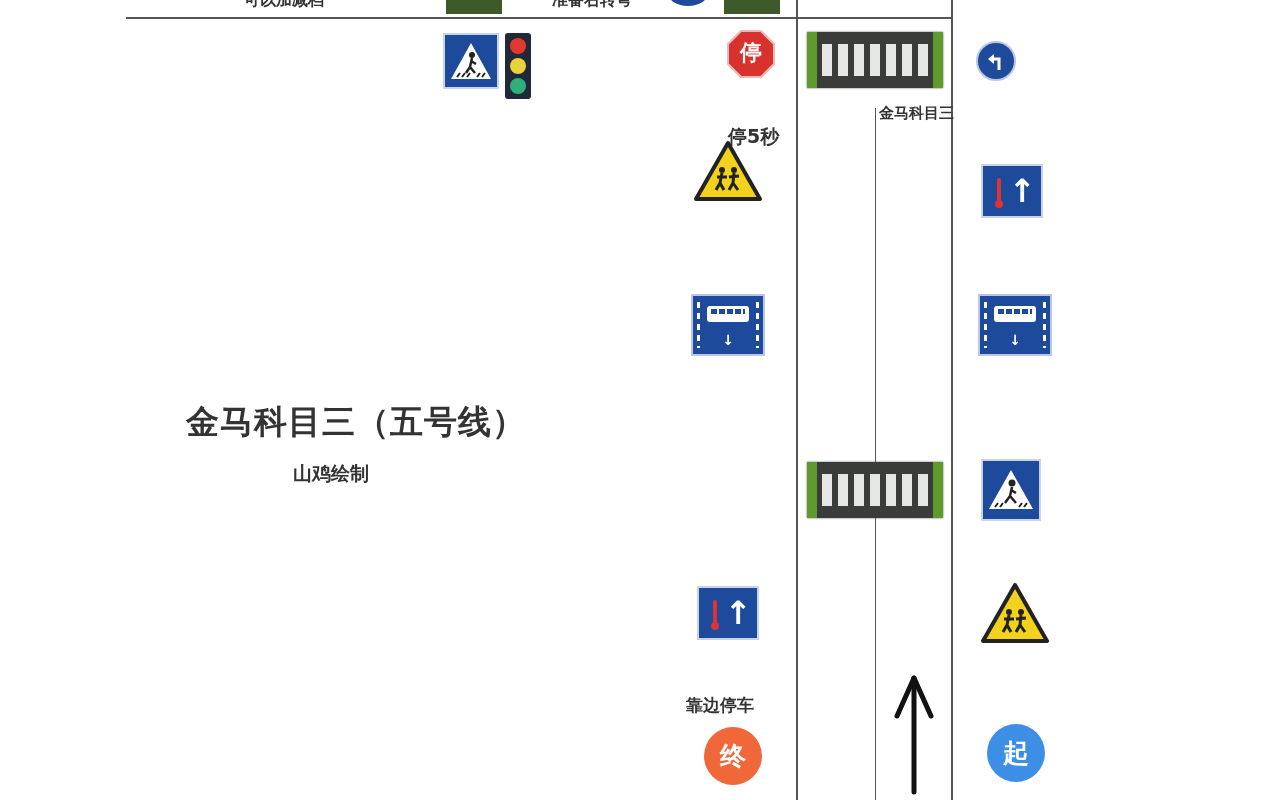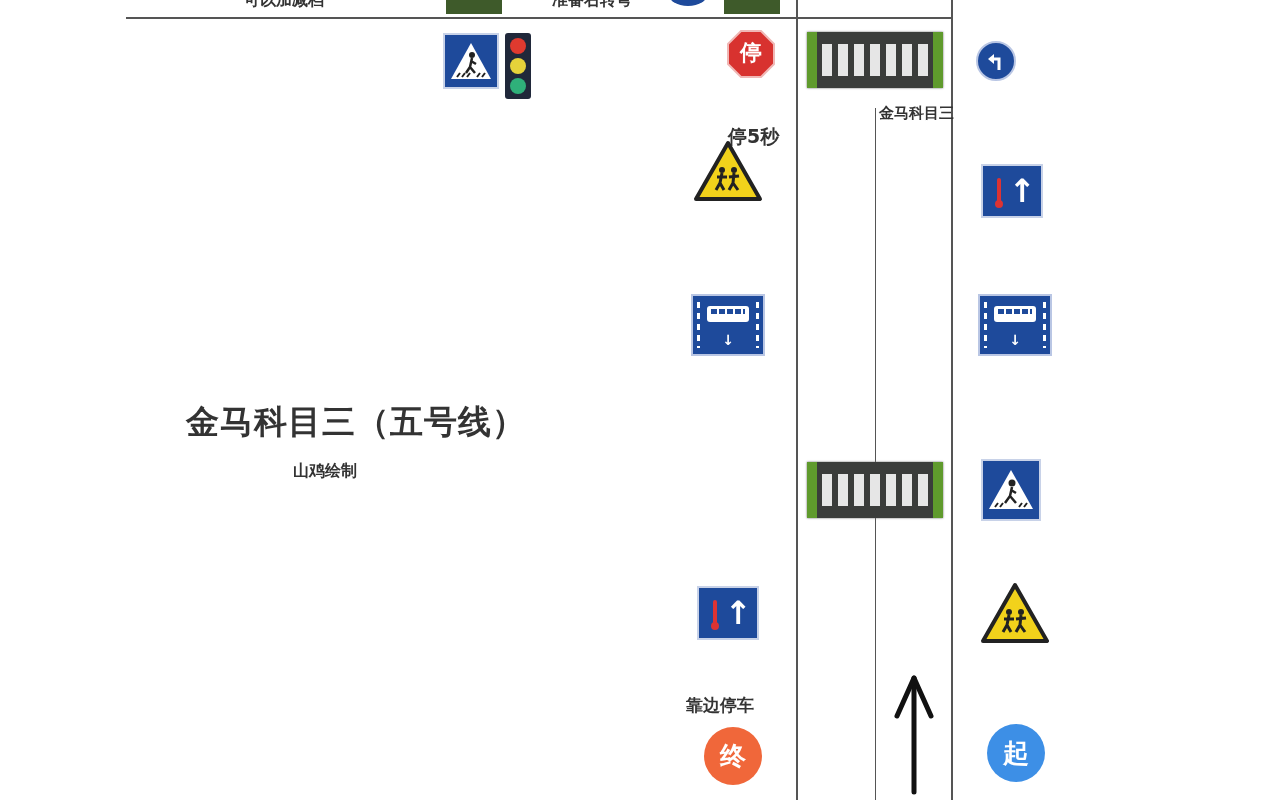--- a/index.html
+++ b/index.html
@@ -3,21 +3,21 @@
 <meta charset="utf-8">
 <style>
   html, body { margin:0; padding:0; }
   body { width:1280px; height:800px; background:#ffffff; position:relative; overflow:hidden;
          font-family:"DejaVu Sans", sans-serif; color:#333; }
   .abs { position:absolute; }
   .hline { position:absolute; background:#555; height:2px; }
   .vline { position:absolute; background:#555; width:2px; }
   .label { position:absolute; font-size:16px; color:#333; white-space:nowrap; font-weight:bold; }
   .title { position:absolute; font-size:33px; font-weight:bold; color:#333; white-space:nowrap; letter-spacing:1px;text-align:right; }
-  .subtitle { position:absolute; font-size:16px; font-weight:bold; color:#333; white-space:nowrap; }
+  .subtitle { position:absolute; font-size:19px; font-weight:bold; color:#333; white-space:nowrap; }
   
   .crosswalk { position:absolute; width:136px; height:56px; background:#3a3c3a;
                border-left:10px solid #5f9a2c; border-right:10px solid #5f9a2c; box-sizing:border-box;
                display:flex; align-items:center; justify-content:center; gap:6px; box-shadow:0 0 2px #666; }
   .crosswalk .stripe { width:10px; height:32px; background:#e6e6e6; }
   .sign-blue-sq { position:absolute; background:#1e4a9b; border:2px solid #c8d2e8; box-sizing:border-box; }
   .bus-sign { position:absolute; width:74px; height:62px; background:#1e4a9b; border:2px solid #b9c6e4; box-sizing:border-box; }
   .bus-sign .dots { position:absolute; top:6px; bottom:6px; width:3px;
        background:repeating-linear-gradient(#ffffff 0 6px, transparent 6px 11px); }
   .bus-sign .bus { position:absolute; left:14px; top:10px; width:42px; height:16px; background:#fff; border-radius:3px; }

